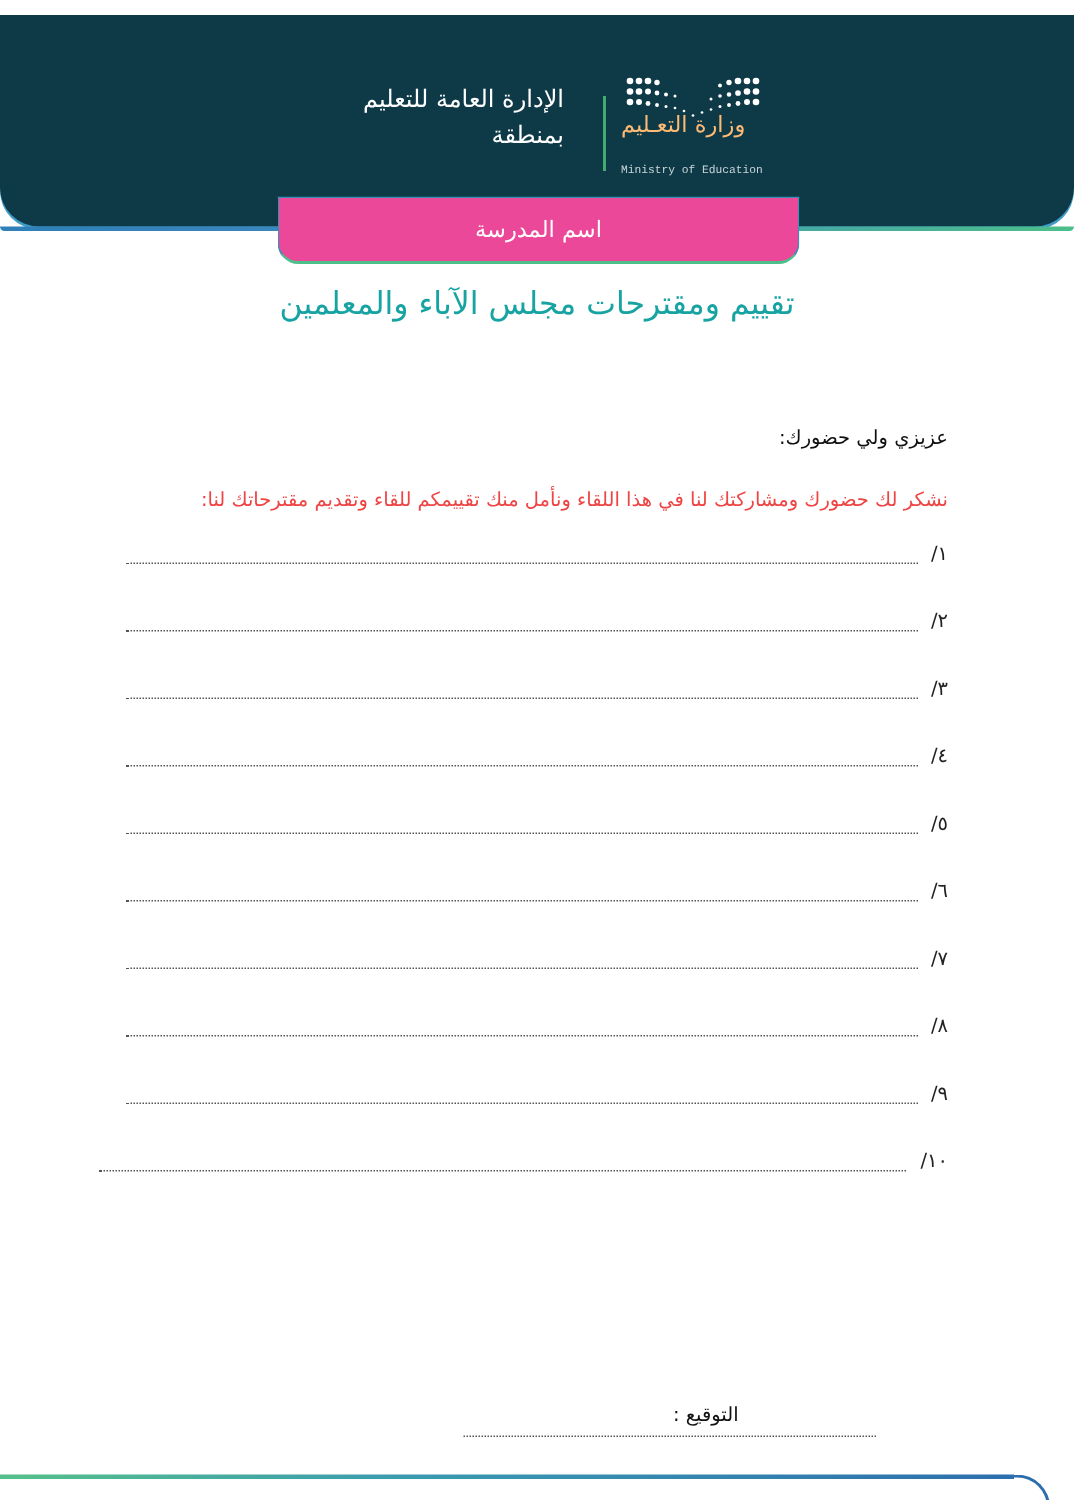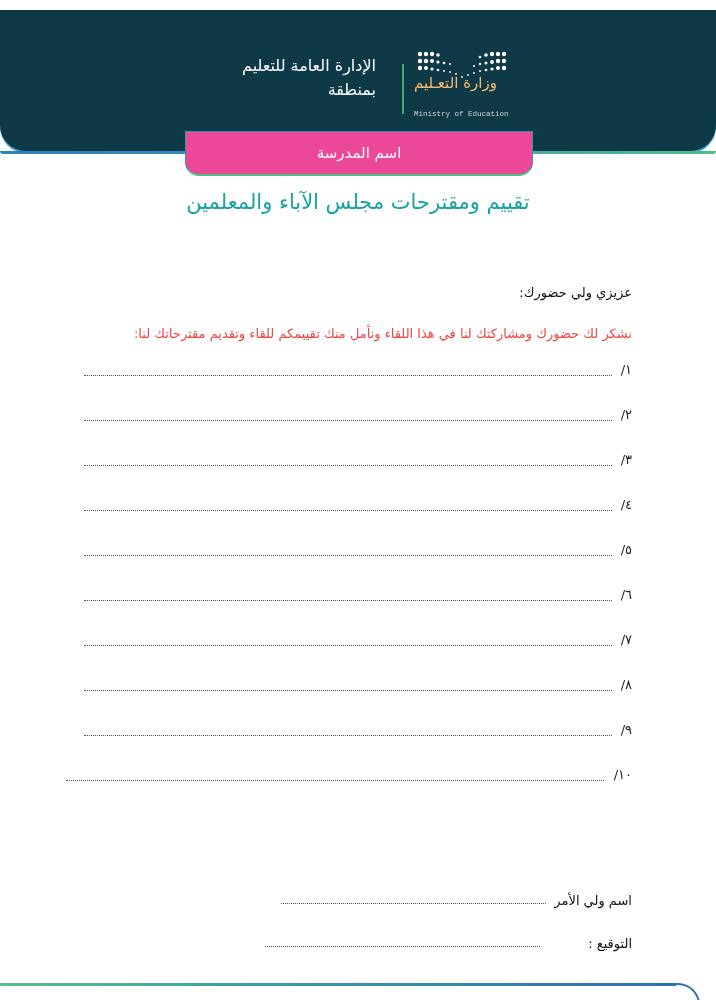--- a/index.html
+++ b/index.html
@@ -82,21 +82,21 @@
     }
     .line-row.last .line-dots { margin-right: 6px; margin-left: -18px; }
 
     .sig-name {
       position: absolute; right: 84px; top: 893px; font-size: 13px; color: #111;
       display: flex; align-items: center;
     }
     .sig-name .dots { width: 265px; border-bottom: 1.5px dotted #555; margin-right: 8px; margin-top: 6px; }
     .sig-sign {
       position: absolute; right: 84px; top: 936px; font-size: 13px; color: #111;
-      display: flex; align-items: center;
+      display: flex; align-items: center; flex-direction: column;
     }
     .sig-sign .dots { width: 275px; border-bottom: 1.5px dotted #555; margin-right: 48px; margin-top: 6px; }
     .footer-line-bar {
       position: absolute; left: 0; top: 983px; width: 676px; height: 2.5px;
       background: linear-gradient(to right, #56c08a 0%, #3a9bb0 40%, #2d6fae 100%);
     }
     .footer-curve {
       position: absolute; left: 660px; top: 983px; width: 40px; height: 30px;
       border-top: 2.5px solid #2d6fae; border-right: 2.5px solid #2d6fae;
       border-top-right-radius: 22px;
@@ -202,24 +202,20 @@
     <div class="line-row">
       <span class="line-num">٩/</span>
       <span class="line-dots"></span>
     </div>
     <div class="line-row last">
       <span class="line-num" style="width:22px;">١٠/</span>
       <span class="line-dots"></span>
     </div>
   </div>
 
-  <div class="sig-name">
-    <span>اسم ولي الأمر</span>
-    <span class="dots"></span>
-  </div>
 
   <div class="sig-sign">
     <span>التوقيع :</span>
     <span class="dots"></span>
   </div>
 
   <div class="footer-line-bar"></div>
   <div class="footer-curve"></div>
 
 </div>

